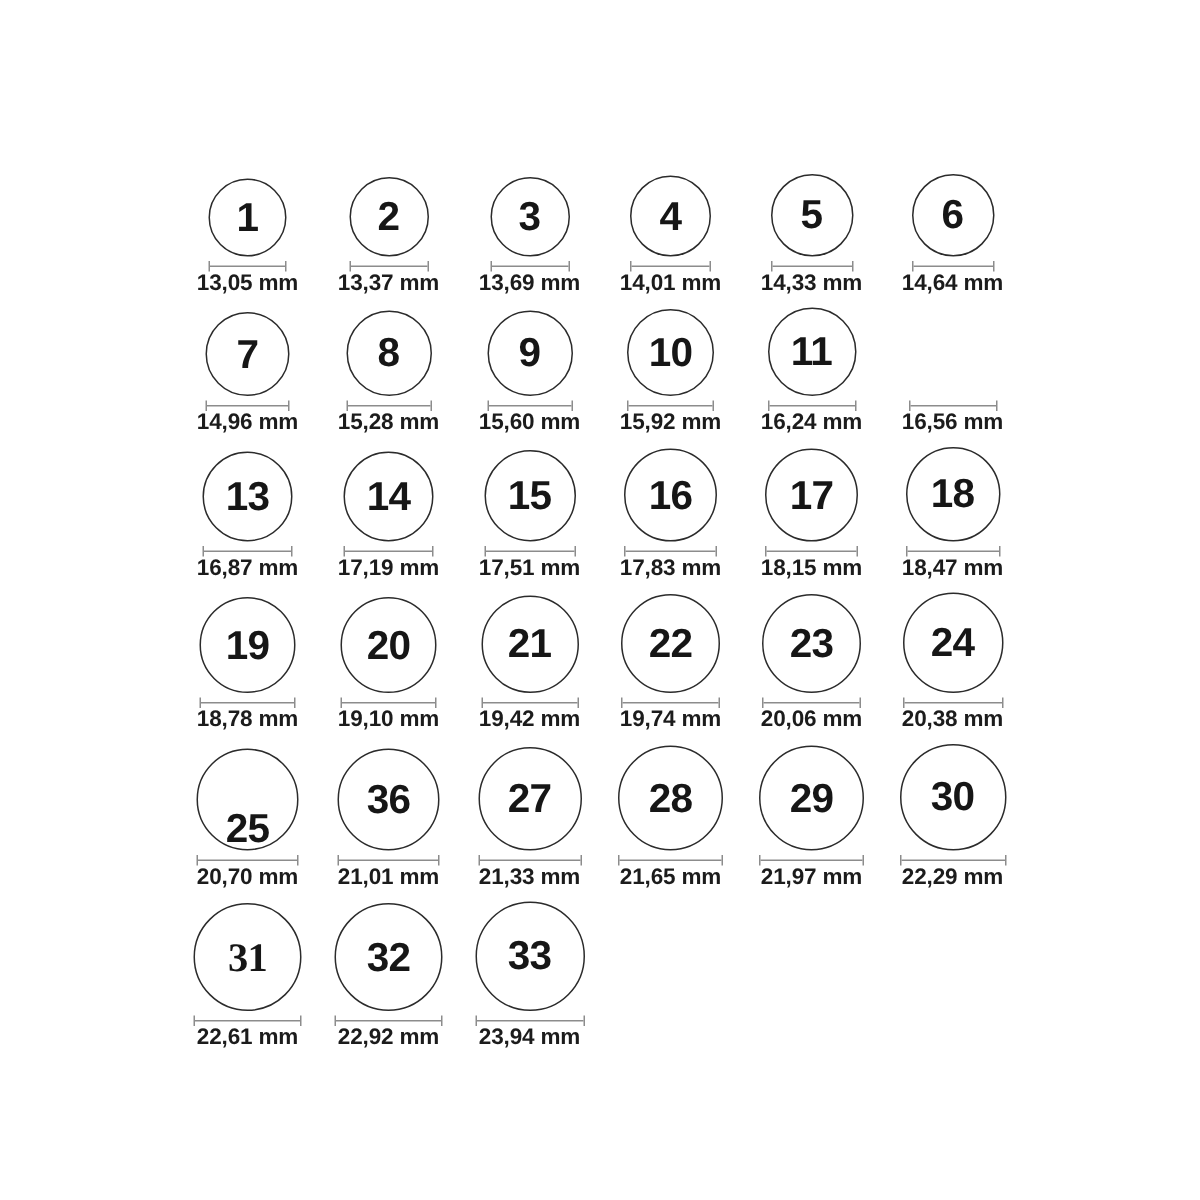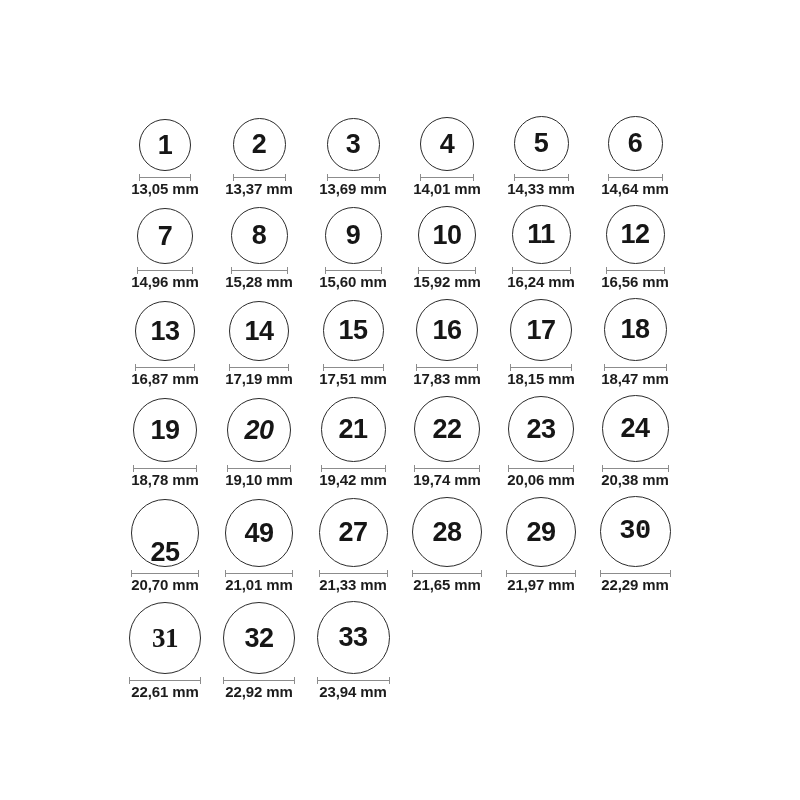--- a/index.html
+++ b/index.html
@@ -165,23 +165,20 @@
     <div class="cell">
     <div class="circle" style="width: 59px; height: 59px;">
       <span class="num">11</span>
     </div>
     <div class="measure" style="width: 59px;">
       <div class="mline"></div>
     </div>
     <div class="mm-label">16,24 mm</div>
   </div>
     <div class="cell">
-    <div class="circle" style="width: 59px; height: 59px;">
-      <span class="num">12</span>
-    </div>
     <div class="measure" style="width: 59px;">
       <div class="mline"></div>
     </div>
     <div class="mm-label">16,56 mm</div>
   </div>
     <div class="cell">
     <div class="circle" style="width: 60px; height: 60px;">
       <span class="num">13</span>
     </div>
     <div class="measure" style="width: 60px;">
@@ -237,21 +234,21 @@
     <div class="cell">
     <div class="circle" style="width: 64px; height: 64px;">
       <span class="num">19</span>
     </div>
     <div class="measure" style="width: 64px;">
       <div class="mline"></div>
     </div>
     <div class="mm-label">18,78 mm</div>
   </div>
     <div class="cell">
-    <div class="circle" style="width: 64px; height: 64px; font-style: italic;">
+    <div class="circle" style="width: 64px; height: 64px;">
       <span class="num">20</span>
     </div>
     <div class="measure" style="width: 64px;">
       <div class="mline"></div>
     </div>
     <div class="mm-label">19,10 mm</div>
   </div>
     <div class="cell">
     <div class="circle" style="width: 65px; height: 65px;">
       <span class="num">21</span>
@@ -292,21 +289,21 @@
     <div class="circle" style="width: 68px; height: 68px; align-items: flex-end;">
       <span class="num">25</span>
     </div>
     <div class="measure" style="width: 68px;">
       <div class="mline"></div>
     </div>
     <div class="mm-label">20,70 mm</div>
   </div>
     <div class="cell">
     <div class="circle" style="width: 68px; height: 68px;">
-      <span class="num">49</span>
+      <span class="num">36</span>
     </div>
     <div class="measure" style="width: 68px;">
       <div class="mline"></div>
     </div>
     <div class="mm-label">21,01 mm</div>
   </div>
     <div class="cell">
     <div class="circle" style="width: 69px; height: 69px;">
       <span class="num">27</span>
     </div>
@@ -327,21 +324,21 @@
     <div class="cell">
     <div class="circle" style="width: 70px; height: 70px;">
       <span class="num">29</span>
     </div>
     <div class="measure" style="width: 70px;">
       <div class="mline"></div>
     </div>
     <div class="mm-label">21,97 mm</div>
   </div>
     <div class="cell">
-    <div class="circle" style="width: 71px; height: 71px; font-family: Liberation Mono, monospace;">
+    <div class="circle" style="width: 71px; height: 71px;">
       <span class="num">30</span>
     </div>
     <div class="measure" style="width: 71px;">
       <div class="mline"></div>
     </div>
     <div class="mm-label">22,29 mm</div>
   </div>
     <div class="cell">
     <div class="circle" style="width: 72px; height: 72px; font-family: Liberation Serif, serif;">
       <span class="num">31</span>

